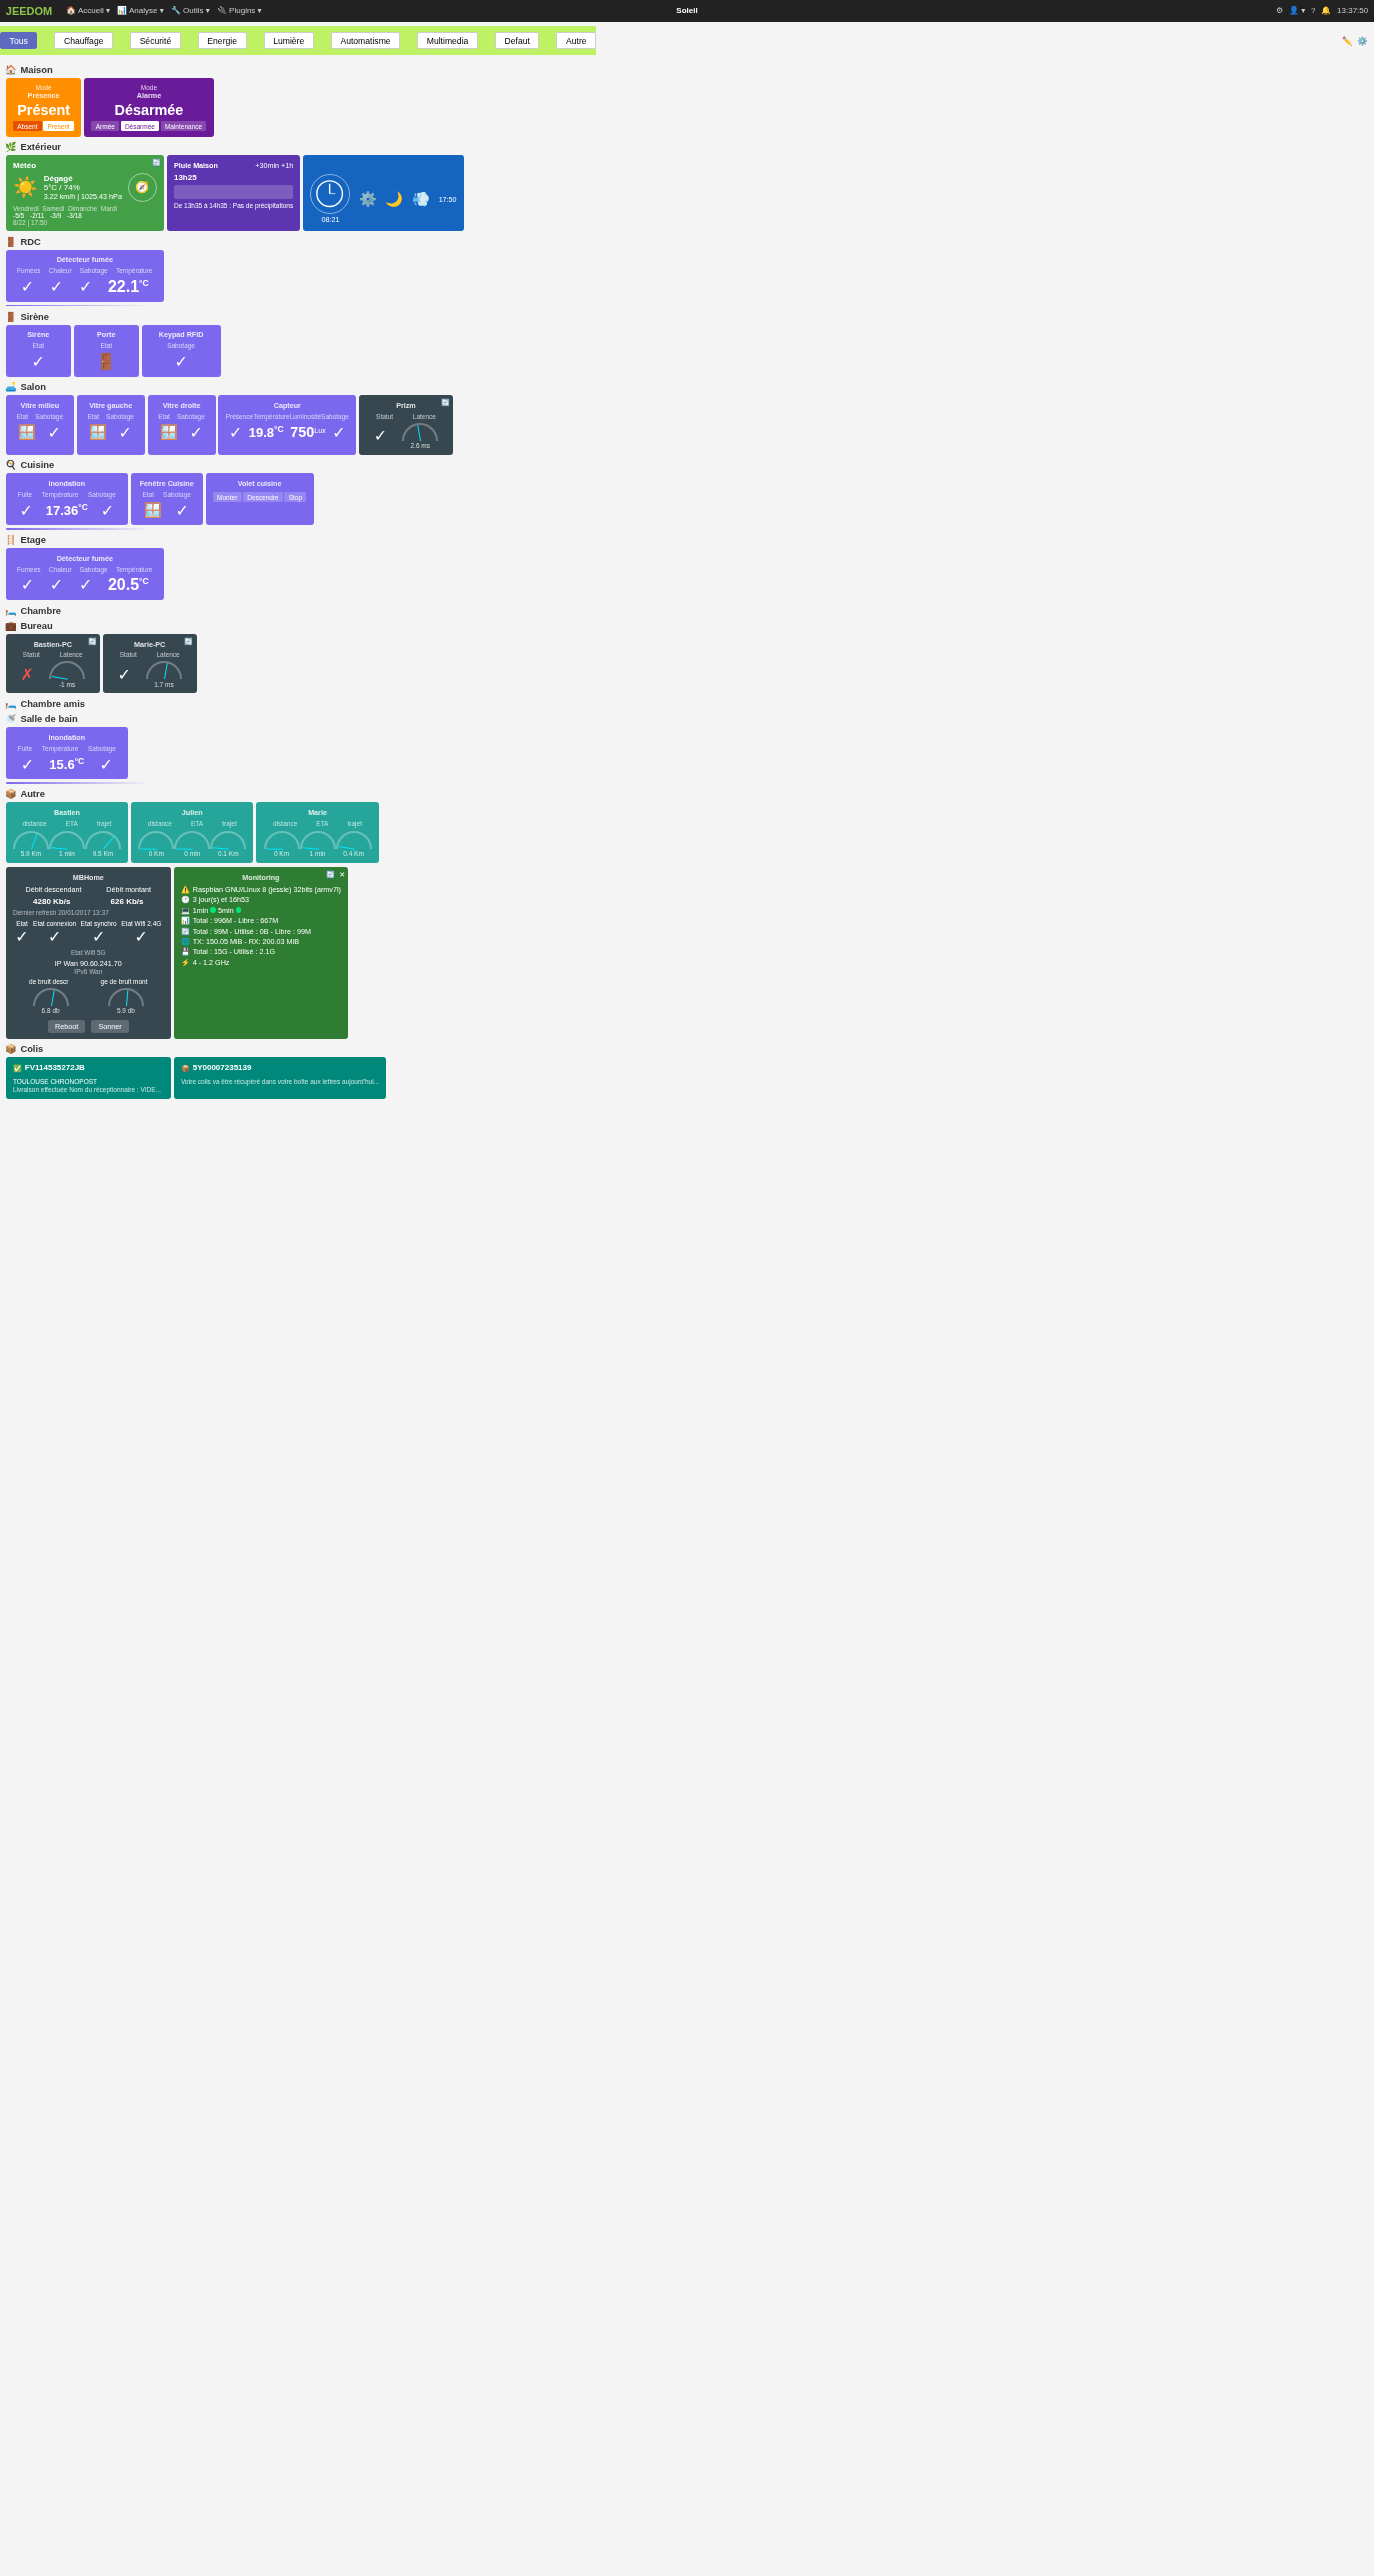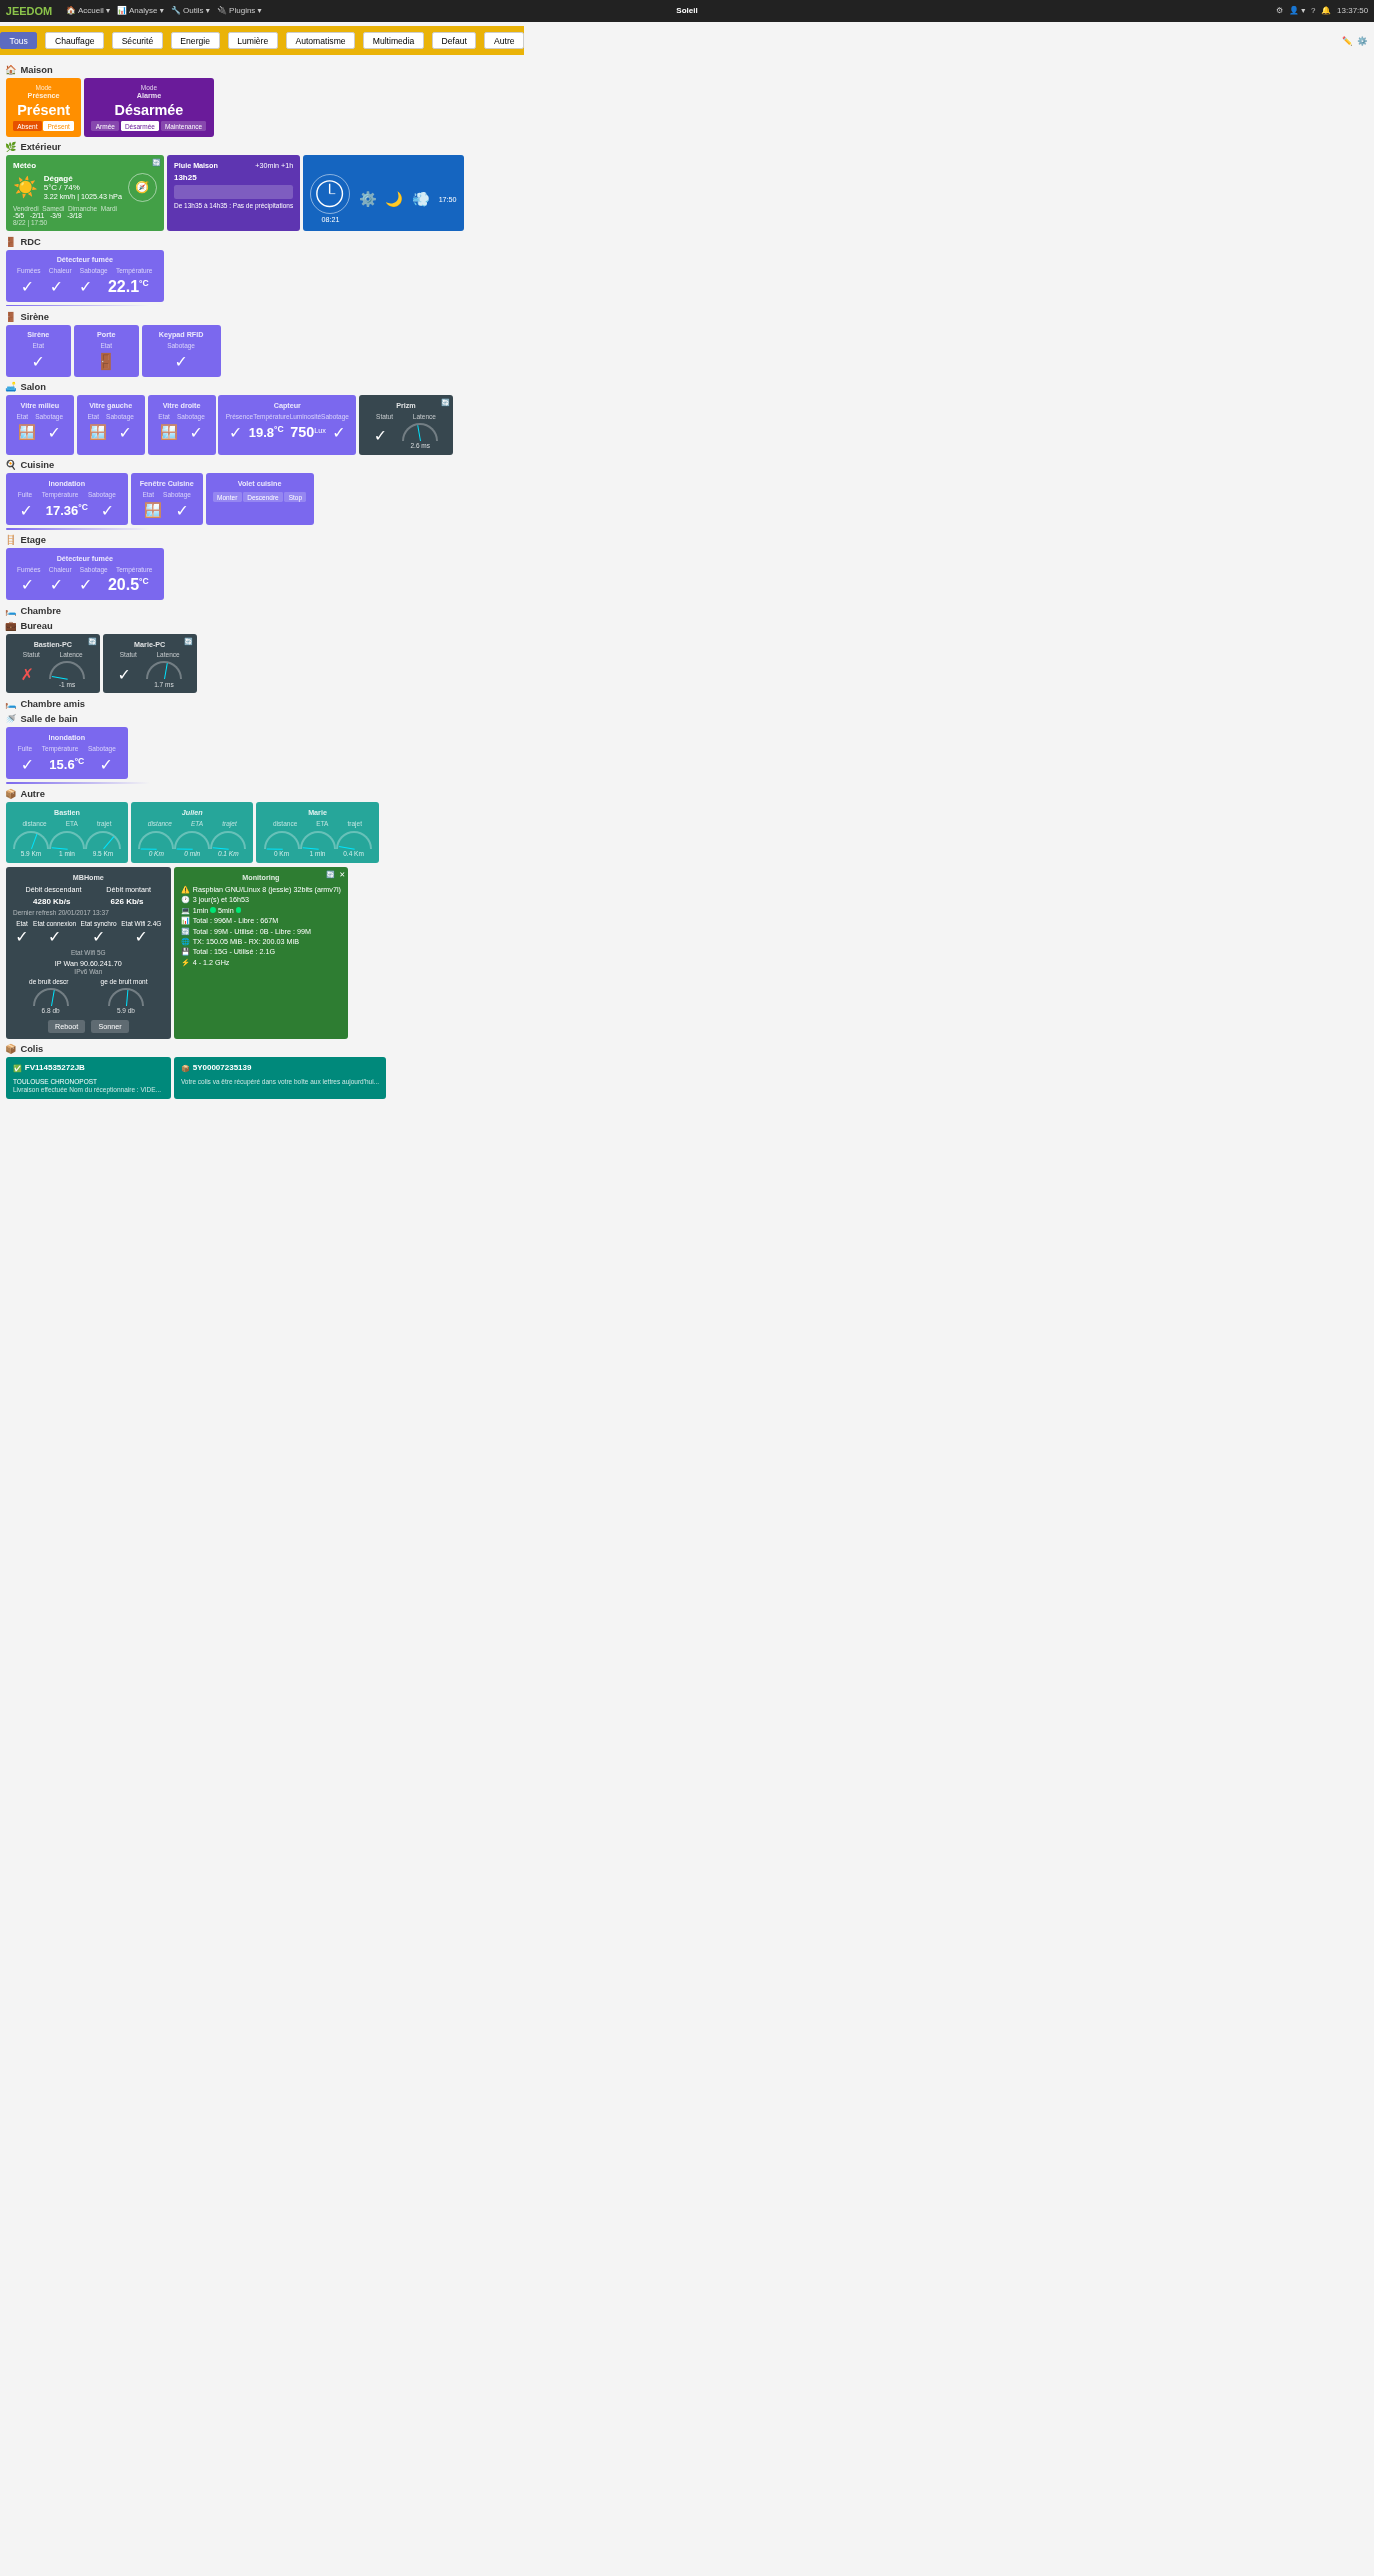--- a/index.html
+++ b/index.html
@@ -5,21 +5,21 @@
     * { box-sizing: border-box; margin: 0; padding: 0; }
     body { font-family: Arial, sans-serif; font-size: 8.6px; background: #f4f4f4; color: #333; }
     
     
     .navbar { background: #222; color: #ccc; display: flex; align-items: center; padding: 0 5.8px; height: 21.6px; font-size: 8px; }
     .navbar .brand { color: #8bc34a; font-weight: bold; font-size: 11px; margin-right: 14px; }
     .navbar .nav-item { color: #ccc; margin-right: 7.2px; cursor: pointer; font-size: 8px; }
     .navbar-right { margin-left: auto; display: flex; align-items: center; gap: 5.8px; color: #ccc; font-size: 8px; }
     
     
-    .filter-tabs { display: flex; justify-content: center; padding: 5.8px 0; gap: 8px; background: #eab308; }
+    .filter-tabs { display: flex; justify-content: center; padding: 5.8px 0; gap: 17px; background: #bef264; }
     .filter-tab { padding: 2.9px 8.6px; border: 0.7px solid #ccc; background: #fff; cursor: pointer; font-size: 8.6px; border-radius: 2.2px; }
     .filter-tab.active { background: #5c6bc0; color: #fff; border-color: #5c6bc0; }
     
     
     .section { margin: 2.9px 5.8px; }
     .section-title { font-size: 9.4px; font-weight: bold; color: #333; margin: 4.3px 0 2.9px 0; display: flex; align-items: center; gap: 2.9px; }
     
     
     .widgets-row { display: flex; flex-wrap: wrap; gap: 2.9px; margin-bottom: 2.9px; }
     
@@ -558,21 +558,21 @@
         </div>
         <div class="small-gauge-wrap">
           <div class="small-gauge">
             <div class="small-gauge-needle" style="transform:rotate(40deg);background:#00e5ff;"></div>
           </div>
           <div class="small-gauge-label">9.5 Km</div>
         </div>
       </div>
     </div>
 
-    <div class="track-widget" style="min-width:112px;font-style:italic;">
+    <div class="track-widget" style="min-width:112px;">
       <div class="widget-title">Julien</div>
       <div class="widget-labels">
         <span>distance</span>
         <span>ETA</span>
         <span>trajet</span>
       </div>
       <div class="track-gauges">
         <div class="small-gauge-wrap">
           <div class="small-gauge">
             <div class="small-gauge-needle" style="transform:rotate(-89deg);background:#00e5ff;"></div>

